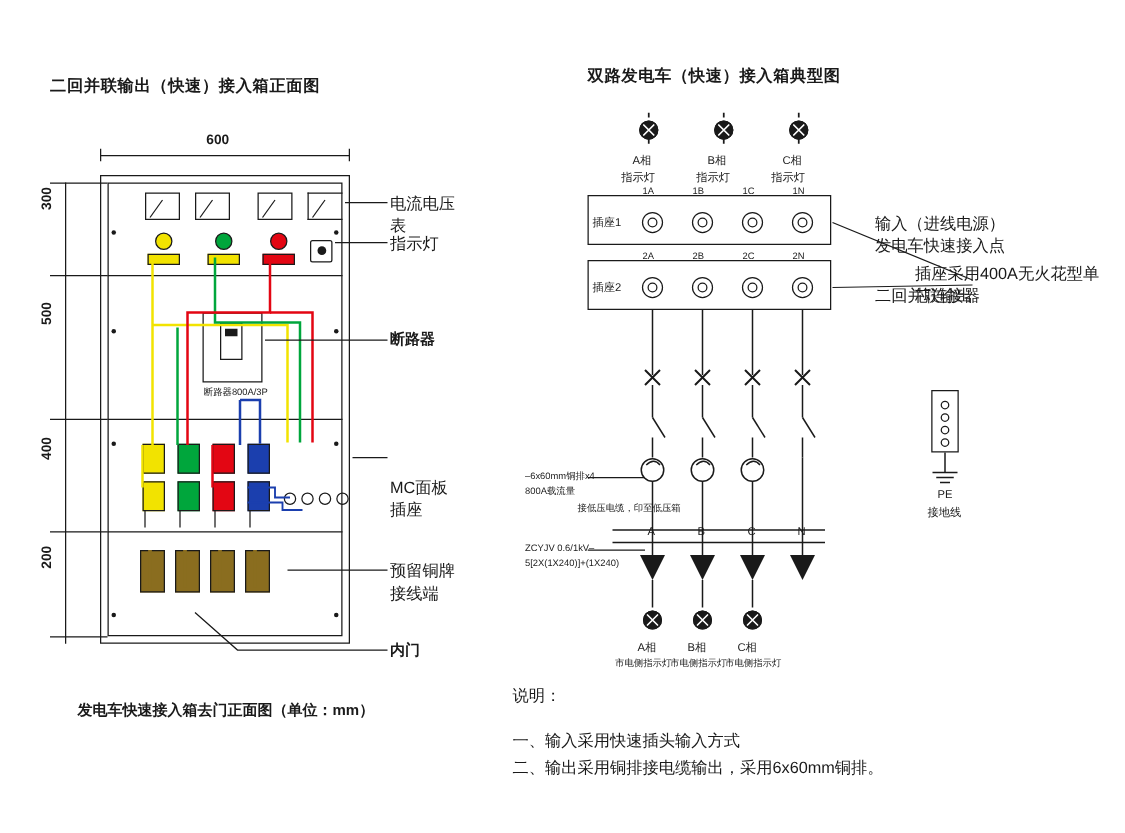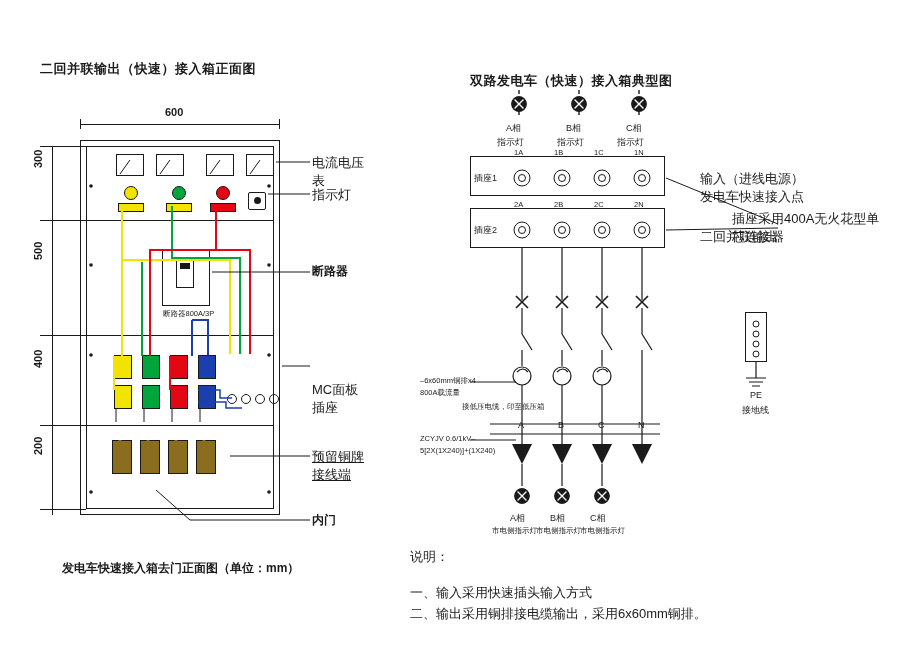--- a/index.html
+++ b/index.html
@@ -155,27 +155,27 @@
       <path d="M182 162 L280 162" stroke="#1a1a1a" stroke-width="1" fill="none"></path>
       <path d="M252 256 L280 256" stroke="#1a1a1a" stroke-width="1" fill="none"></path>
       <path d="M200 346 L280 346" stroke="#1a1a1a" stroke-width="1" fill="none"></path>
       <path d="M126 380 L160 410 L280 410" stroke="#1a1a1a" stroke-width="1" fill="none"></path>
     </svg>
 
     <div class="abs lbl" style="left:282px;top:44px;">电流电压表</div>
     <div class="abs lbl" style="left:282px;top:76px;">指示灯</div>
     <div class="abs cap" style="left:282px;top:153px;">断路器</div>
     <div class="abs lbl" style="left:282px;top:248px;margin-top:23px;">MC面板插座</div>
-    <div class="abs lbl" style="left:282px;top:338px;text-decoration:underline;">预留铜牌接线端</div>
+    <div class="abs lbl" style="left:282px;top:338px;">预留铜牌接线端</div>
     <div class="abs cap" style="left:282px;top:402px;">内门</div>
   </div>
 
   <div class="abs cap" style="left:62px;top:560px;">发电车快速接入箱去门正面图（单位：mm）</div>
 
-  <div class="abs ttl" style="left:470px;top:72px;">双路发电车（快速）接入箱典型图</div>
+  <div class="abs ttl" style="left:470px;top:52px;">双路发电车（快速）接入箱典型图</div>
 
   <div class="abs" style="left:410px;top:90px;width:480px;height:460px;">
 
     <svg class="abs" style="left:95px;top:0;" width="160" height="30">
       <g stroke="#1a1a1a" stroke-width="1.4" fill="none">
         <circle cx="14" cy="14" r="7" fill="#1a1a1a"></circle>
         <path d="M9 9 L19 19 M19 9 L9 19" stroke="#fff"></path>
         <circle cx="14" cy="14" r="7"></circle>
         <path d="M14 4 L14 0 M14 21 L14 25"></path>
       </g>

